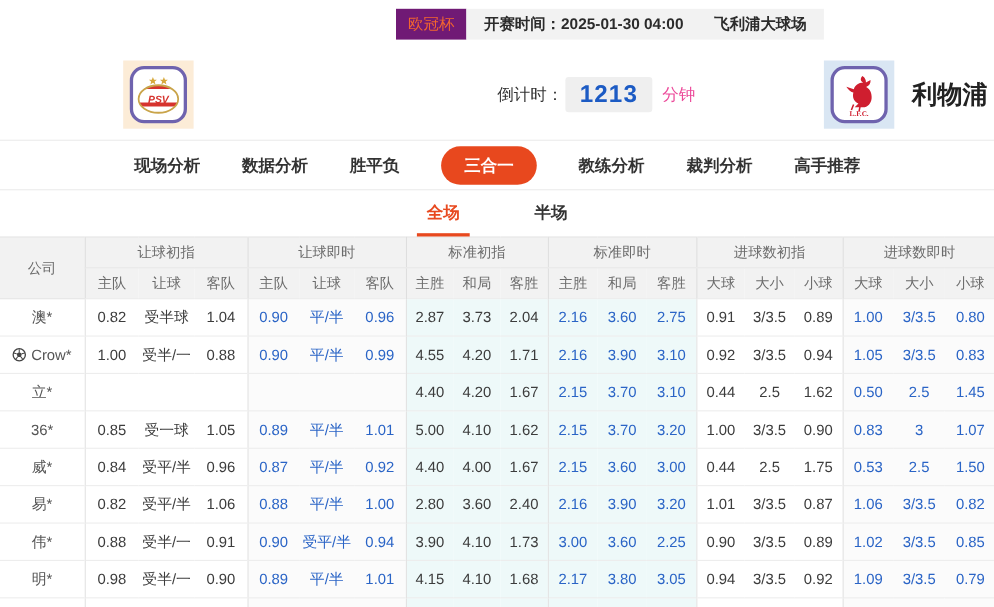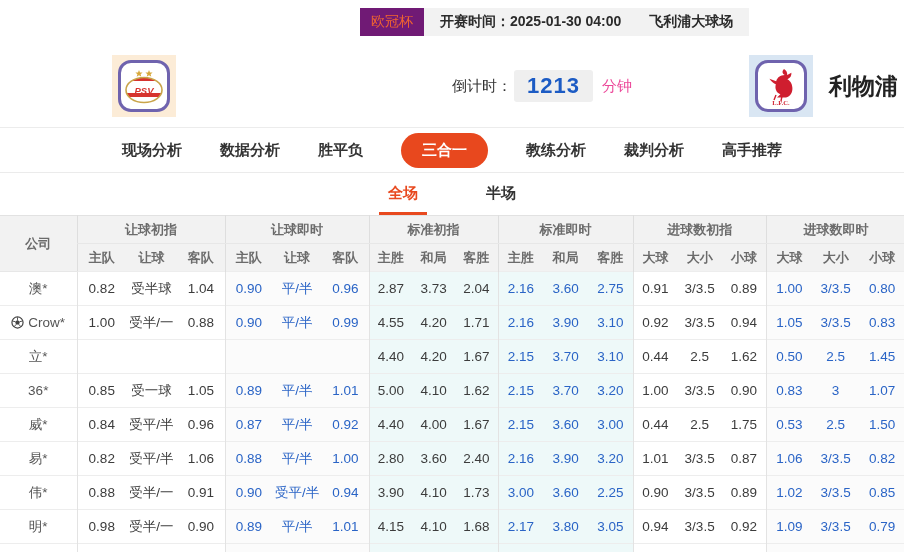--- a/index.html
+++ b/index.html
@@ -34,21 +34,21 @@
   .tab { font-size:15px; font-weight:600; color:#333; cursor:pointer; text-decoration:none; white-space:nowrap; }
   .tab.active { background:#e8481e; color:#fff; border-radius:20px; padding:8px 21px; }
 
   
   .sub-tabs { height:42px; display:flex; justify-content:center; gap:50px; padding-top:11px;text-align:center; }
   .sub-tab { font-size:15px; font-weight:600; color:#333; cursor:pointer; padding:0 9px 8px 9px; }
   .sub-tab.active { color:#e8491f; border-bottom:3px solid #e8491f; }
 
   
   table { border-collapse:collapse; table-layout:fixed; width:905px; border-top:1px solid #e2e2e2; }
-  thead th { background:#f2f2f2; color:#6b6b6b; font-weight:bold; font-size:13px; height:28px; }
+  thead th { background:#f2f2f2; color:#6b6b6b; font-weight:normal; font-size:13px; height:28px; }
   thead tr.group-row th { border-bottom:1px solid #e7e7e7; }
   th.b-left, td.b-left { border-left:1px solid #dedede; }
   tbody td { text-align:center; font-size:13.5px; height:34px; border-top:1px solid #ededed; color:#3c3c3c; }
   tbody td.b-left { border-left:1px solid #e3e3e3; }
   td.company { color:#555; }
   td.c-live { color:#2a64c6; }
   td.bg-cyan { background:#eef9f9; }
   td.bg-gray { background:#fbfbfb; }
   tr.partial td { height:12px; }
   th { text-align:center; }

